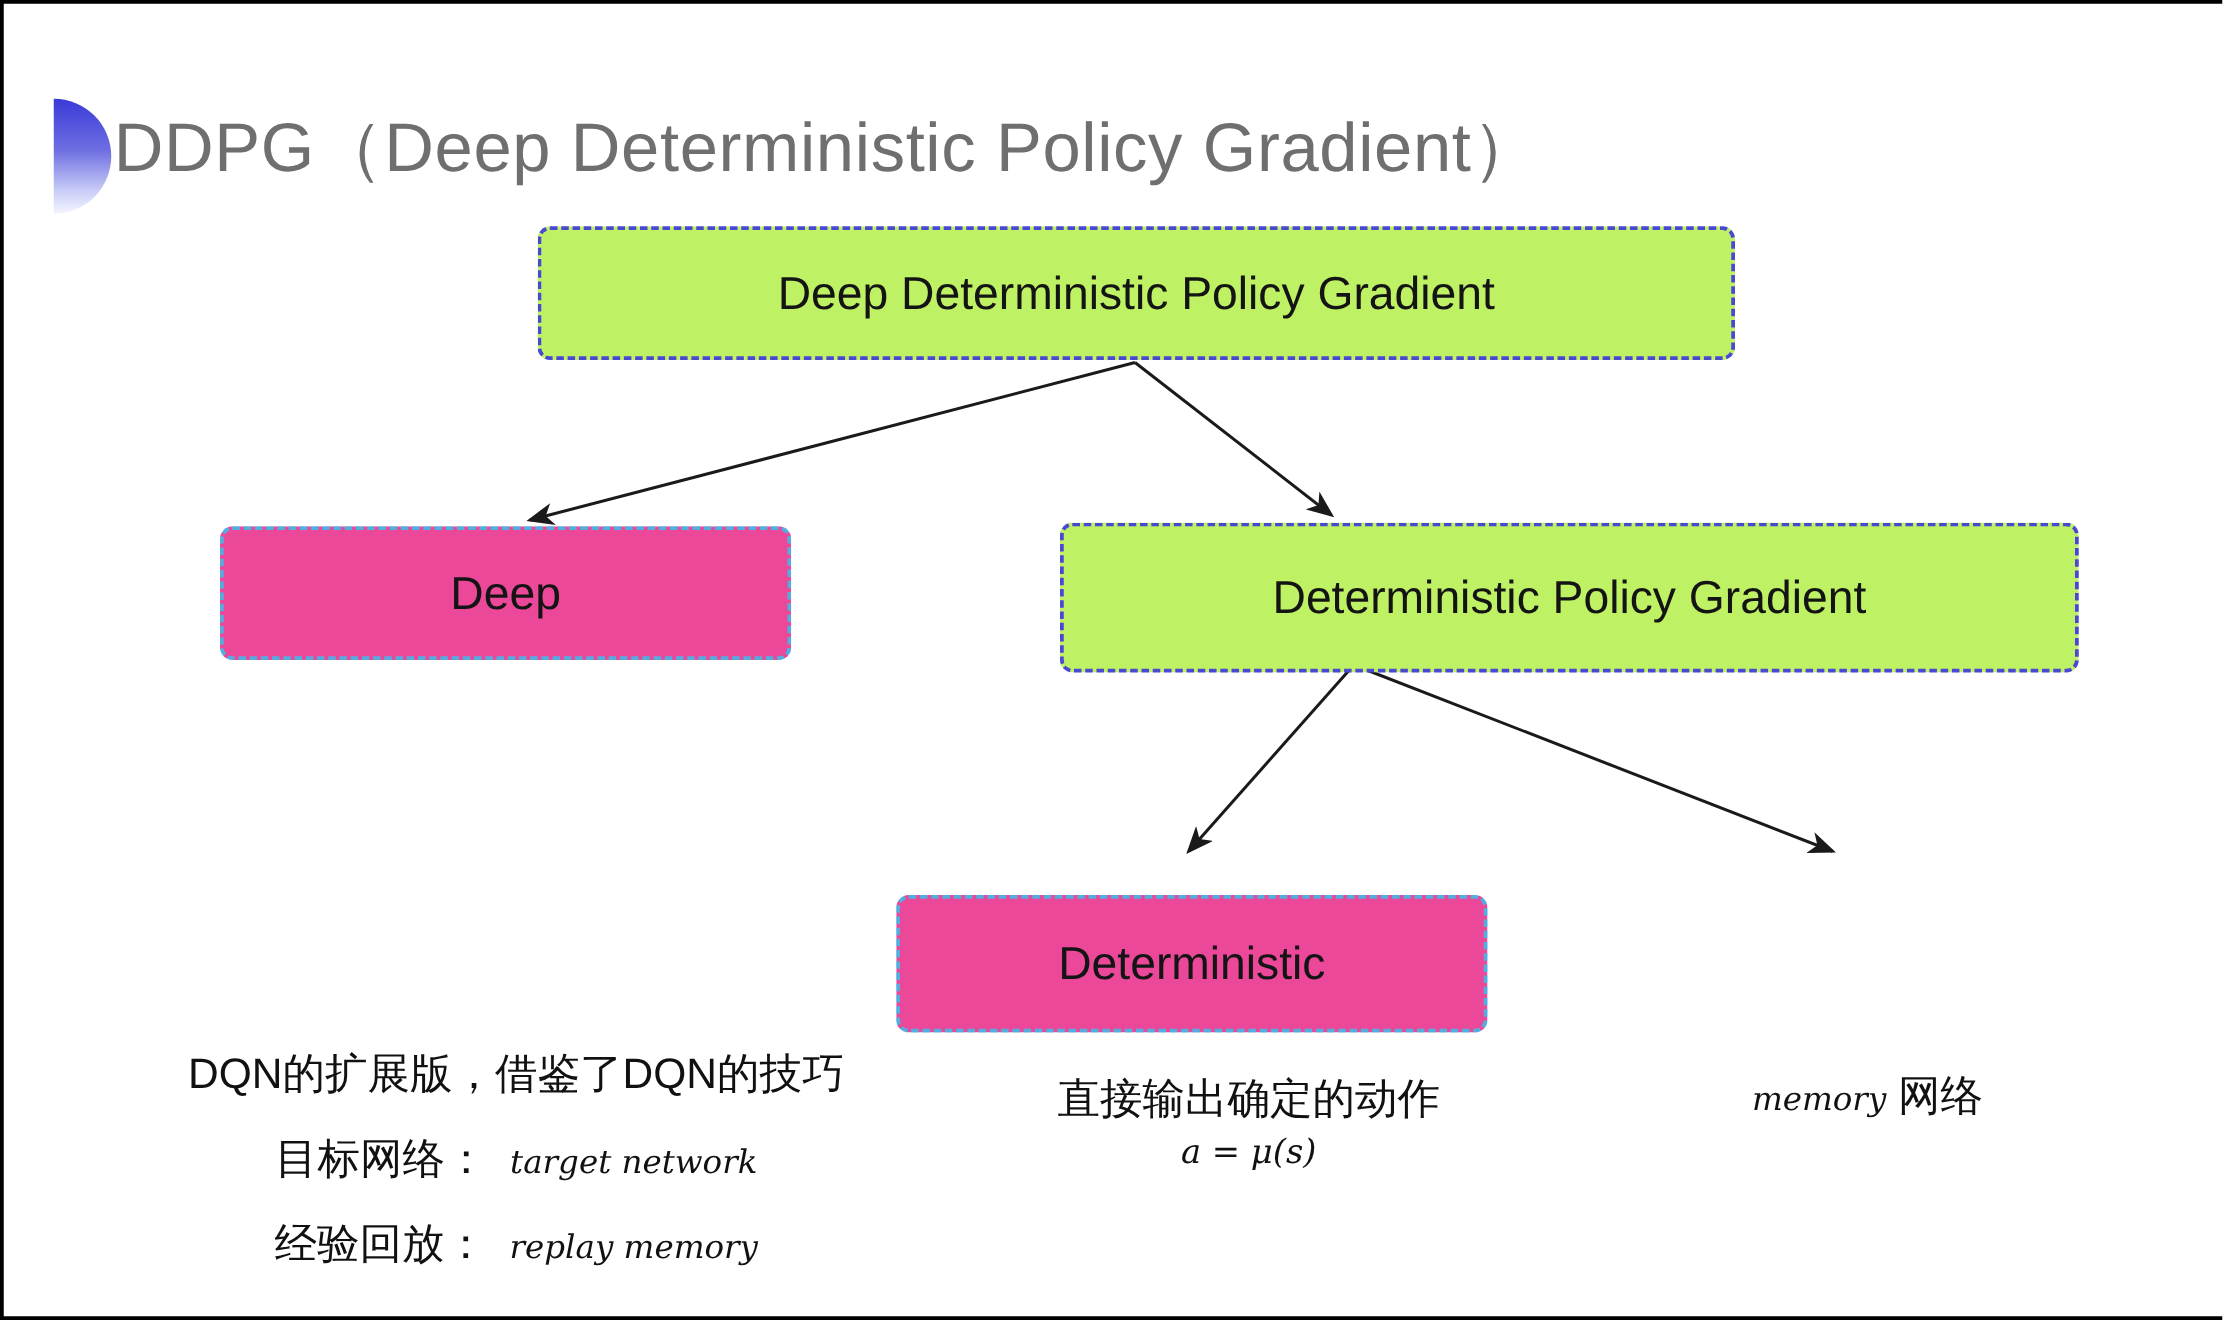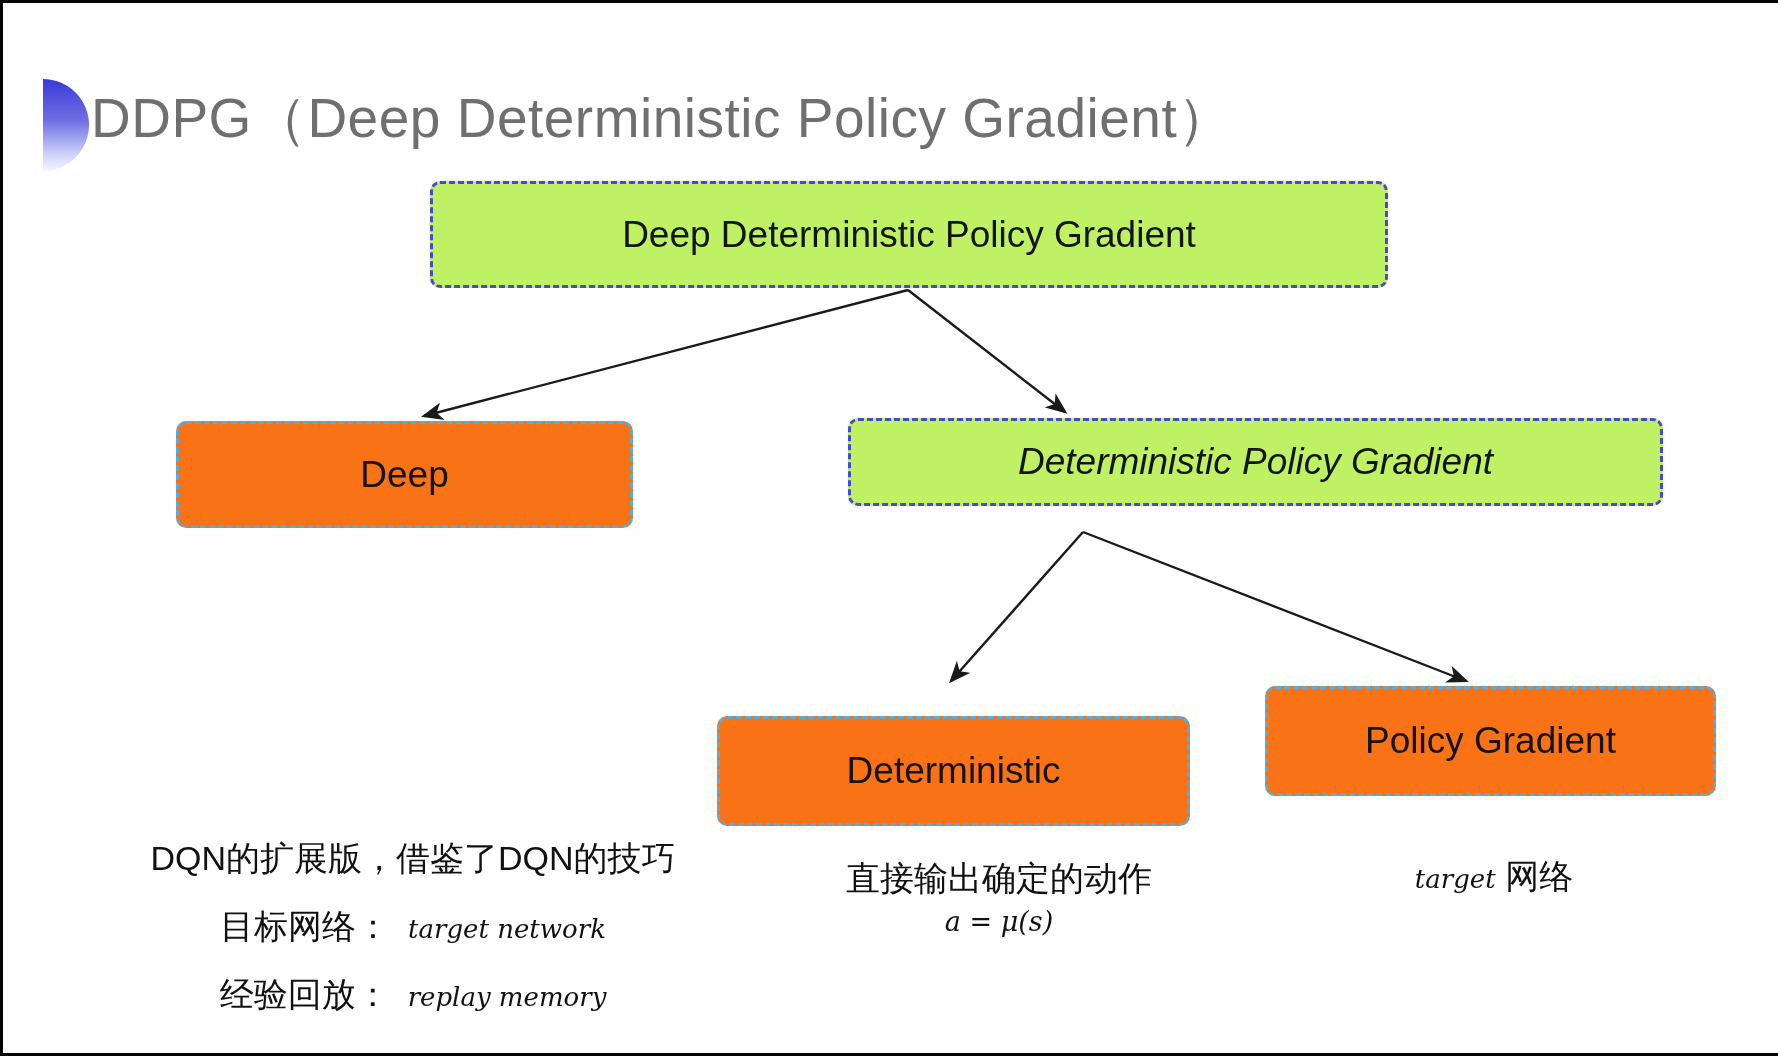--- a/index.html
+++ b/index.html
@@ -16,24 +16,24 @@
   }
   .page-title{
     position:absolute;left:88px;top:82px;font-size:55px;line-height:66px;
     color:#6f6f6f;letter-spacing:0.5px;white-space:nowrap;font-weight:500;
   }
   .node{
     position:absolute;display:flex;align-items:center;justify-content:center;
     border-radius:10px;box-sizing:border-box;font-size:37px;white-space:nowrap;
   }
   .lavender{background:#bef264;border:3px dashed #4a47d2;}
-  .cyan{background:#f97316;border:3px dashed #55acde;}
+  .cyan{background:#ec4899;border:3px dashed #55acde;}
   .node-root{left:427px;top:178px;width:958px;height:107px;}
   .node-deep{left:173px;top:418px;width:457px;height:107px;}
-  .node-dpg{left:845px;top:415px;width:815px;height:88px;font-style:italic;}
+  .node-dpg{left:845px;top:415px;width:815px;height:120px;}
   .node-det{left:714px;top:713px;width:473px;height:110px;}
   .node-pg{left:1262px;top:683px;width:451px;height:110px;}
   .arrows{position:absolute;left:0;top:0;width:1778px;height:1056px;pointer-events:none;}
   .notes{position:absolute;text-align:center;font-size:34px;color:#111;}
   .notes .row{display:block;}
   .notes-left{left:120px;top:833px;width:580px;}
   .notes-left .row{margin-bottom:22px;}
   .notes-mid{left:796px;top:853px;width:400px;}
   .notes-mid .row{margin-bottom:4px;}
   .notes-right{left:1341px;top:851px;width:300px;}
@@ -76,32 +76,29 @@
   </div>
 
   <div class="node lavender node-dpg">
     <span>Deterministic Policy Gradient</span>
   </div>
 
   <div class="node cyan node-det">
     <span>Deterministic</span>
   </div>
 
-  <div class="node cyan node-pg">
-    <span>Policy Gradient</span>
-  </div>
 
   <div class="notes notes-left">
     <span class="row">DQN的扩展版，借鉴了DQN的技巧</span>
     <span class="row"><span>目标网络：</span><span class="en-italic en-gap">target network</span></span>
     <span class="row"><span>经验回放：</span><span class="en-italic en-gap">replay memory</span></span>
   </div>
 
   <div class="notes notes-mid">
     <span class="row">直接输出确定的动作</span>
     <span class="row math formula">a = μ(s)</span>
   </div>
 
   <div class="notes notes-right">
-    <span class="row"><span class="en-italic">target</span>&nbsp;<span>网络</span></span>
+    <span class="row"><span class="en-italic">memory</span>&nbsp;<span>网络</span></span>
   </div>
 
 </div>
 
 </body></html>

